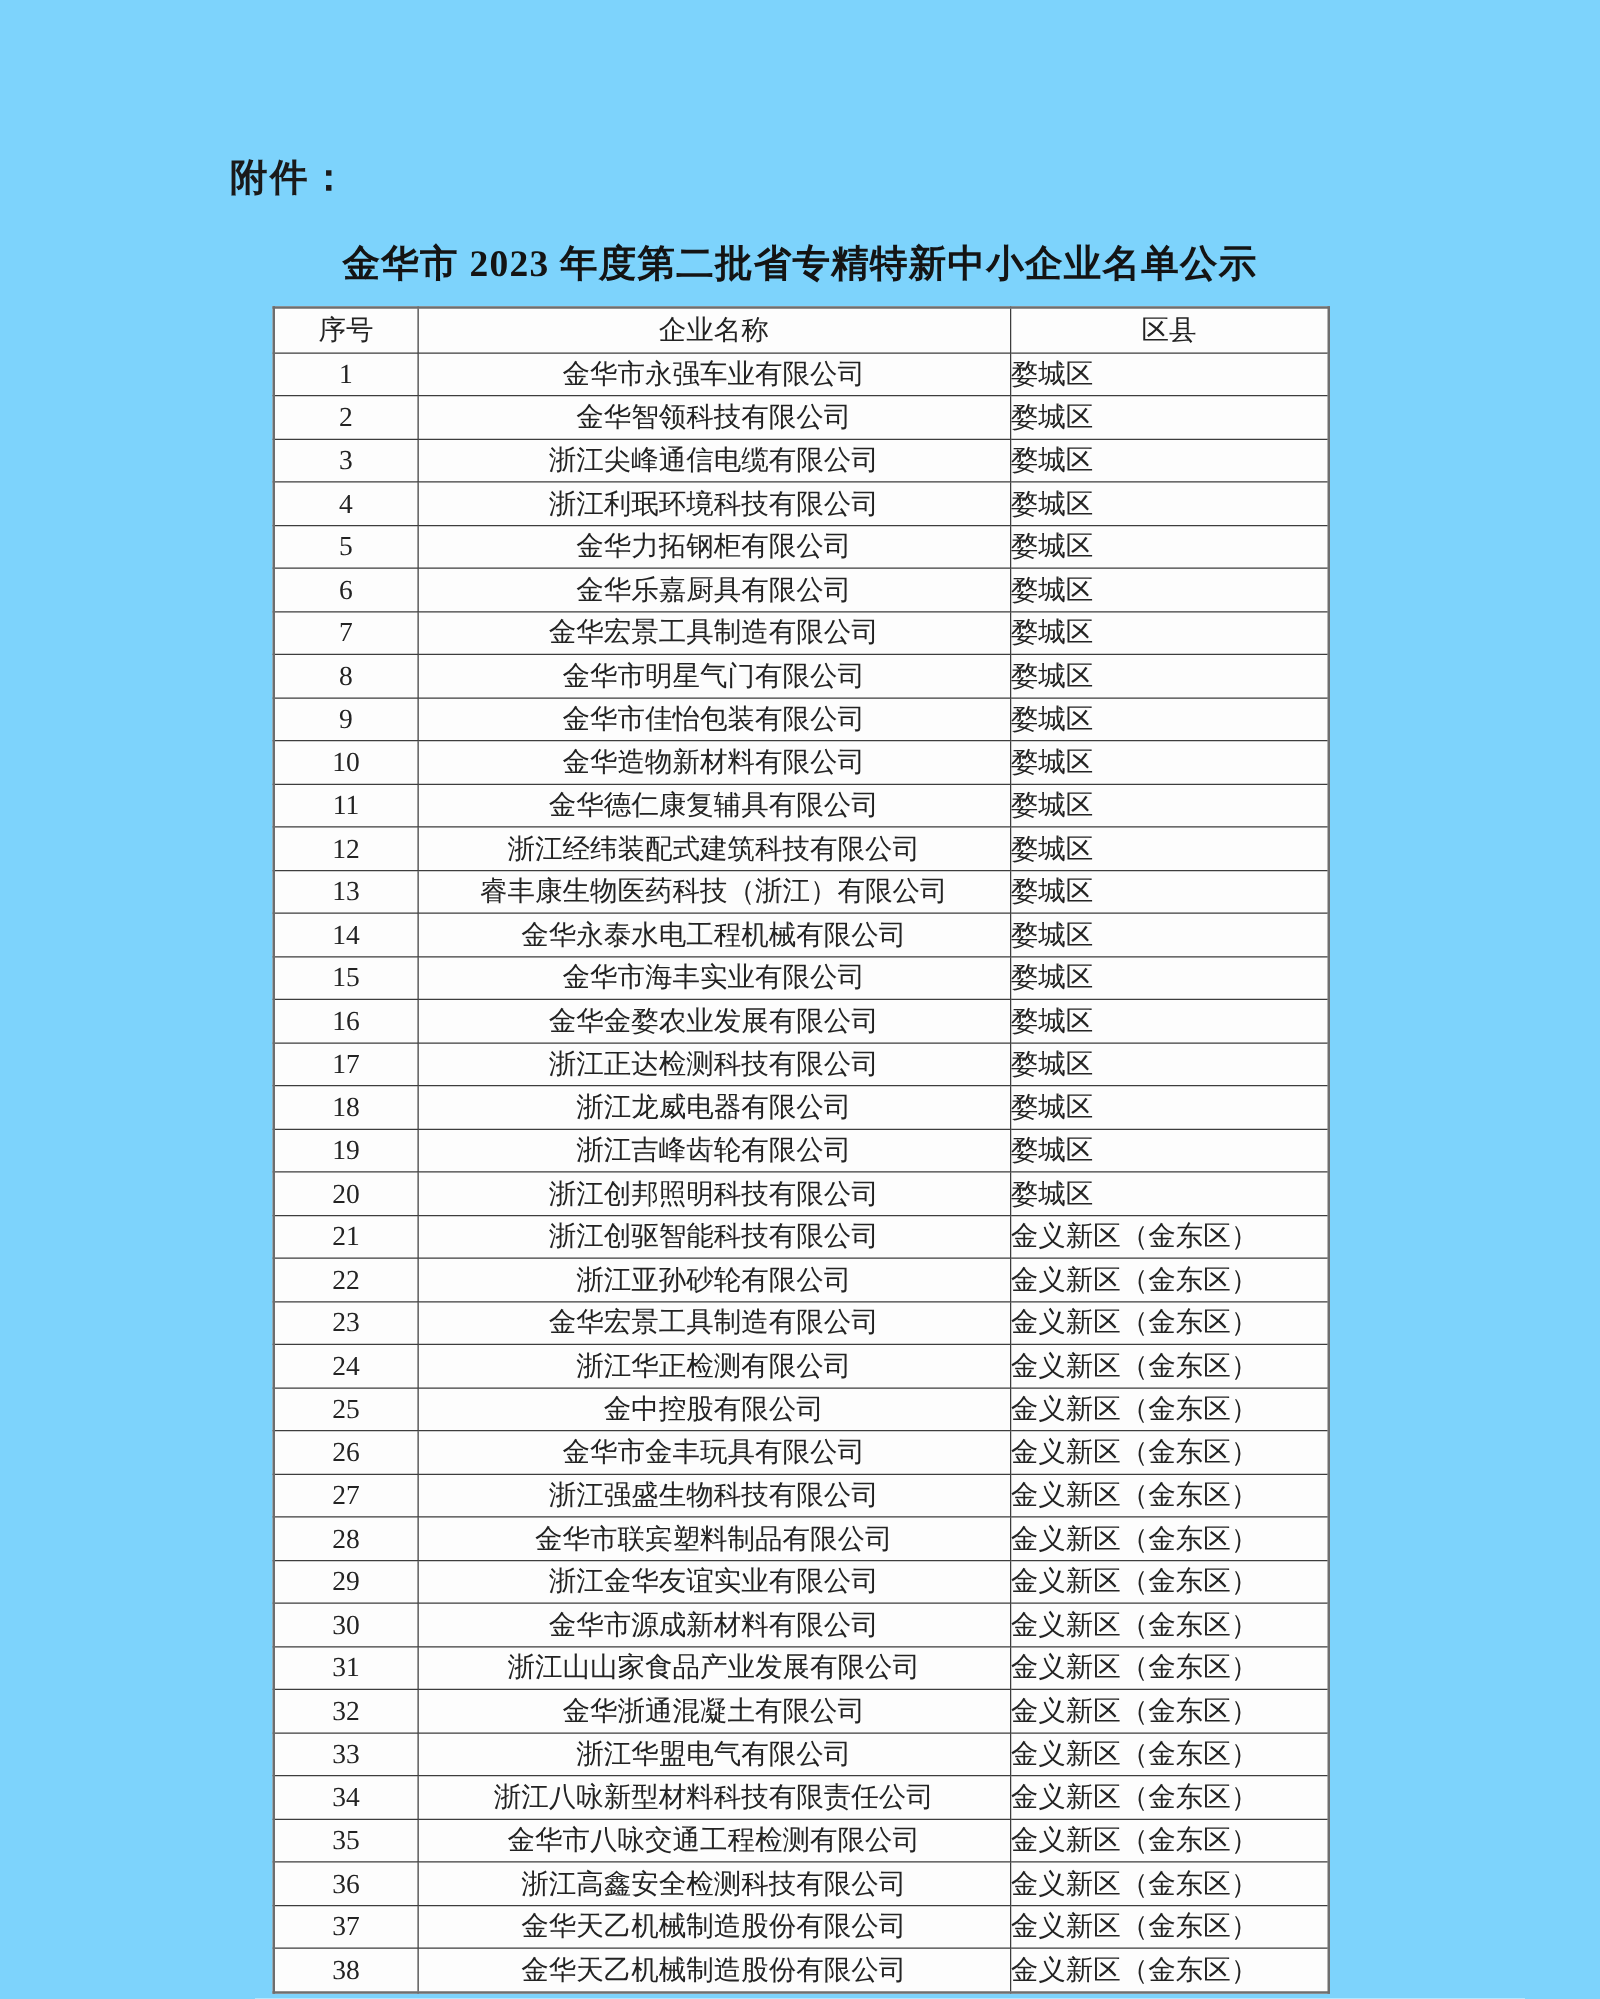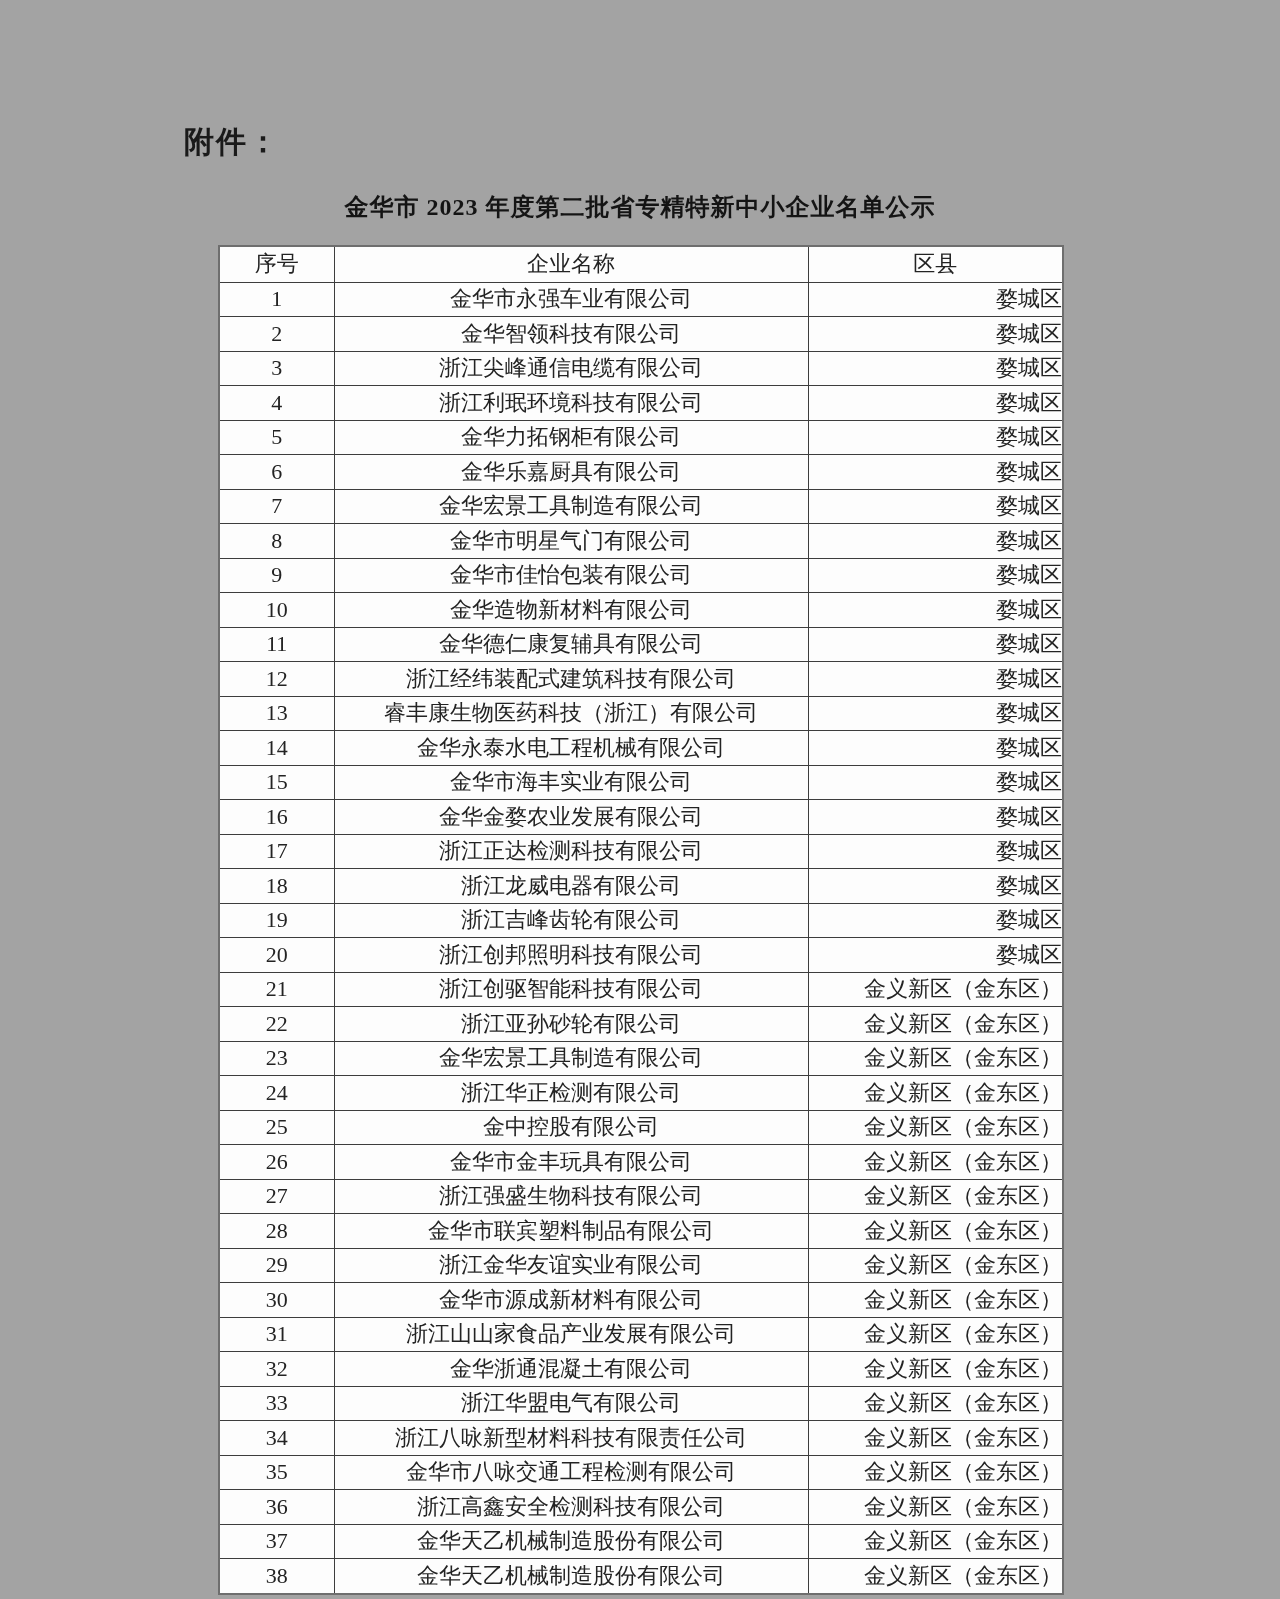--- a/index.html
+++ b/index.html
@@ -4,41 +4,41 @@
 <style>
   html, body {
     margin: 0;
     padding: 0;
     background: #ffffff;
   }
   .page {
     position: relative;
     width: 1280px;
     height: 1599px;
-    background: #a3a3a3;
+    background: #7dd3fc;
     font-family: "Liberation Serif", "DejaVu Serif", serif;
     color: #1f1f1f;
     overflow: hidden;
   }
   .attachment-label {
     position: absolute;
     left: 184px;
     top: 122px;
     font-size: 30px;
     font-weight: 600;
     color: #1a1a1a;
     letter-spacing: 2px;
   }
   .doc-title {
     position: absolute;
     left: 218px;
     top: 191px;
     width: 844px;
     text-align: center;
-    font-size: 24px;
+    font-size: 30px;
     font-weight: 700;
     color: #141414;
     letter-spacing: 1px;
     white-space: nowrap;
   }
   table.roster {
     position: absolute;
     left: 218px;
     top: 245px;
     width: 844px;
@@ -68,21 +68,21 @@
   }
   td.c-no {
     text-align: center;
     font-family: "Liberation Serif", "DejaVu Serif", serif;
   }
   td.c-company {
     text-align: center;
     padding-left: 26px;
   }
   td.c-district {
-    text-align: right;
+    text-align: left;
   }
 </style>
 </head>
 <body>
 
 <div class="page">
 
   <div class="attachment-label">附件：</div>
 
   <div class="doc-title">金华市 2023 年度第二批省专精特新中小企业名单公示</div>

